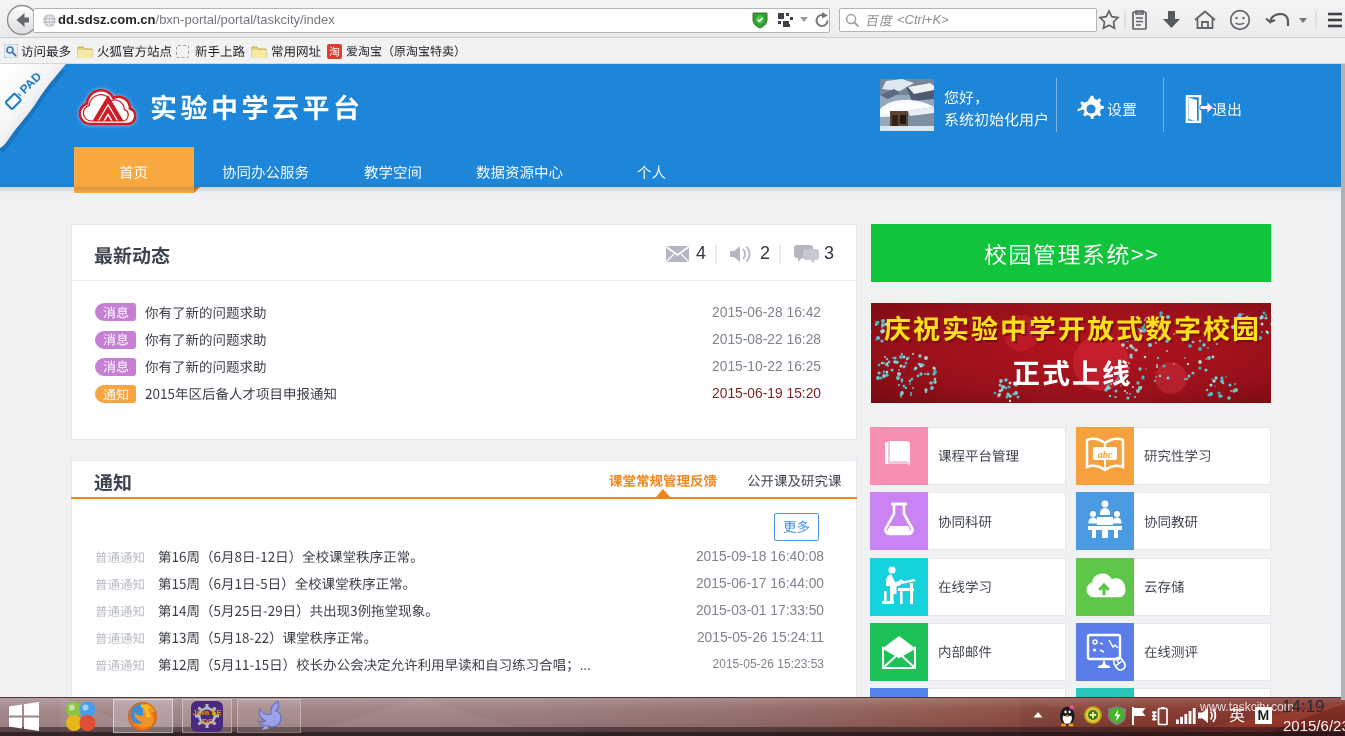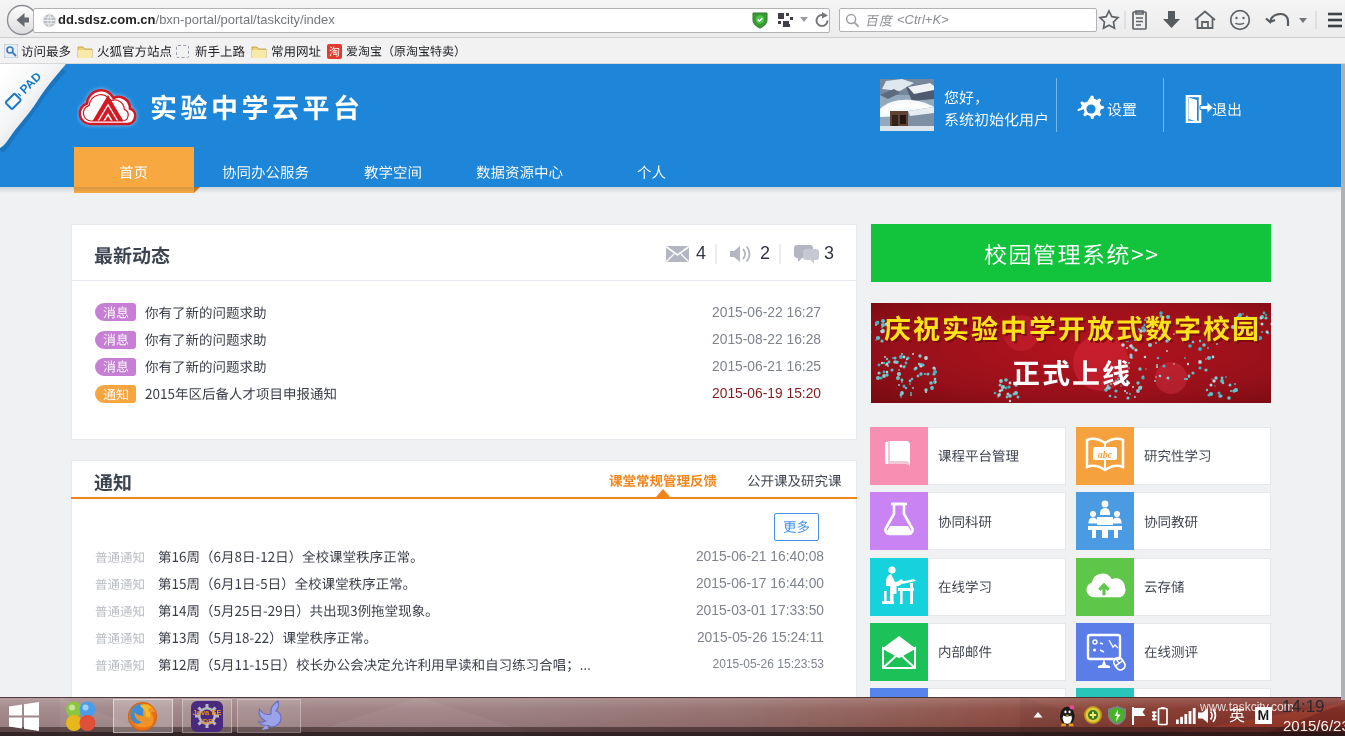--- a/index.html
+++ b/index.html
@@ -486,21 +486,21 @@
     <use href="#q4a" x="0"></use>
     <use href="#q4b" x="100"></use>
     <use href="#q4c" x="200"></use>
     <use href="#qc" x="300"></use>
     <use href="#q4d" x="400"></use>
     <use href="#q3" x="500"></use>
     <use href="#q4e" x="600"></use>
     <use href="#q4f" x="700"></use>
     <use href="#q50" x="800"></use>
   </svg>
-<div class="lat" style="right:524px;top:302.5px;font-size:13.8px;color:#7e838d;font-weight:400;line-height:19px;">2015-06-22 16:27</div>
+<div class="lat" style="right:524px;top:302.5px;font-size:13.8px;color:#7e838d;font-weight:400;line-height:19px;">2015-06-28 16:42</div>
 <div class="abs" style="left:95px;top:330.6px;width:41px;height:18px;background:#c77fd6;border-radius:9px 3px 3px 9px"></div>
 <svg class="t " style="left:102.5px;top:333.1px" width="26.00" height="13" viewBox="0 0 200.0 100" fill="#fff">
     <use href="#q48" x="0"></use>
     <use href="#q49" x="100"></use>
   </svg>
 <svg class="t " style="left:145.0px;top:332.9px" width="121.50" height="13.5" viewBox="0 0 900.0 100" fill="#3a3e48">
     <use href="#q4a" x="0"></use>
     <use href="#q4b" x="100"></use>
     <use href="#q4c" x="200"></use>
     <use href="#qc" x="300"></use>
@@ -520,21 +520,21 @@
     <use href="#q4a" x="0"></use>
     <use href="#q4b" x="100"></use>
     <use href="#q4c" x="200"></use>
     <use href="#qc" x="300"></use>
     <use href="#q4d" x="400"></use>
     <use href="#q3" x="500"></use>
     <use href="#q4e" x="600"></use>
     <use href="#q4f" x="700"></use>
     <use href="#q50" x="800"></use>
   </svg>
-<div class="lat" style="right:524px;top:356.9px;font-size:13.8px;color:#7e838d;font-weight:400;line-height:19px;">2015-06-21 16:25</div>
+<div class="lat" style="right:524px;top:356.9px;font-size:13.8px;color:#7e838d;font-weight:400;line-height:19px;">2015-10-22 16:25</div>
 <div class="abs" style="left:95px;top:385.0px;width:41px;height:18px;background:#f7a541;border-radius:9px 3px 3px 9px"></div>
 <svg class="t " style="left:102.5px;top:387.5px" width="26.00" height="13" viewBox="0 0 200.0 100" fill="#fff">
     <use href="#q51" x="0"></use>
     <use href="#q52" x="100"></use>
   </svg>
 <svg class="t " style="left:145.0px;top:387.2px" width="191.97" height="13.5" viewBox="0 0 1422.0 100" fill="#3a3e48">
     <use href="#q53" x="0"></use>
     <use href="#q54" x="55.5"></use>
     <use href="#q55" x="111"></use>
     <use href="#q56" x="166.5"></use>
@@ -607,21 +607,21 @@
     <use href="#q78" x="1067.7"></use>
     <use href="#q79" x="1167.7"></use>
     <use href="#q6b" x="1267.7"></use>
     <use href="#q7a" x="1367.7"></use>
     <use href="#q7b" x="1467.7"></use>
     <use href="#q7c" x="1567.7"></use>
     <use href="#q7d" x="1667.7"></use>
     <use href="#q10" x="1767.7"></use>
     <use href="#q7e" x="1867.7"></use>
   </svg>
-<div class="lat" style="right:521px;top:547.1px;font-size:13.8px;color:#7e838d;font-weight:400;line-height:19px;">2015-06-21 16:40:08</div>
+<div class="lat" style="right:521px;top:547.1px;font-size:13.8px;color:#7e838d;font-weight:400;line-height:19px;">2015-09-18 16:40:08</div>
 <svg class="t " style="left:94.5px;top:577.8px" width="50.00" height="12.5" viewBox="0 0 400.0 100" fill="#b6bac3">
     <use href="#q70" x="0"></use>
     <use href="#q51" x="100"></use>
     <use href="#q51" x="200"></use>
     <use href="#q52" x="300"></use>
   </svg>
 <svg class="t " style="left:158.0px;top:577.2px" width="258.15" height="13.5" viewBox="0 0 1912.2 100" fill="#3a3e48">
     <use href="#q71" x="0"></use>
     <use href="#q55" x="100"></use>
     <use href="#q56" x="155.5"></use>

